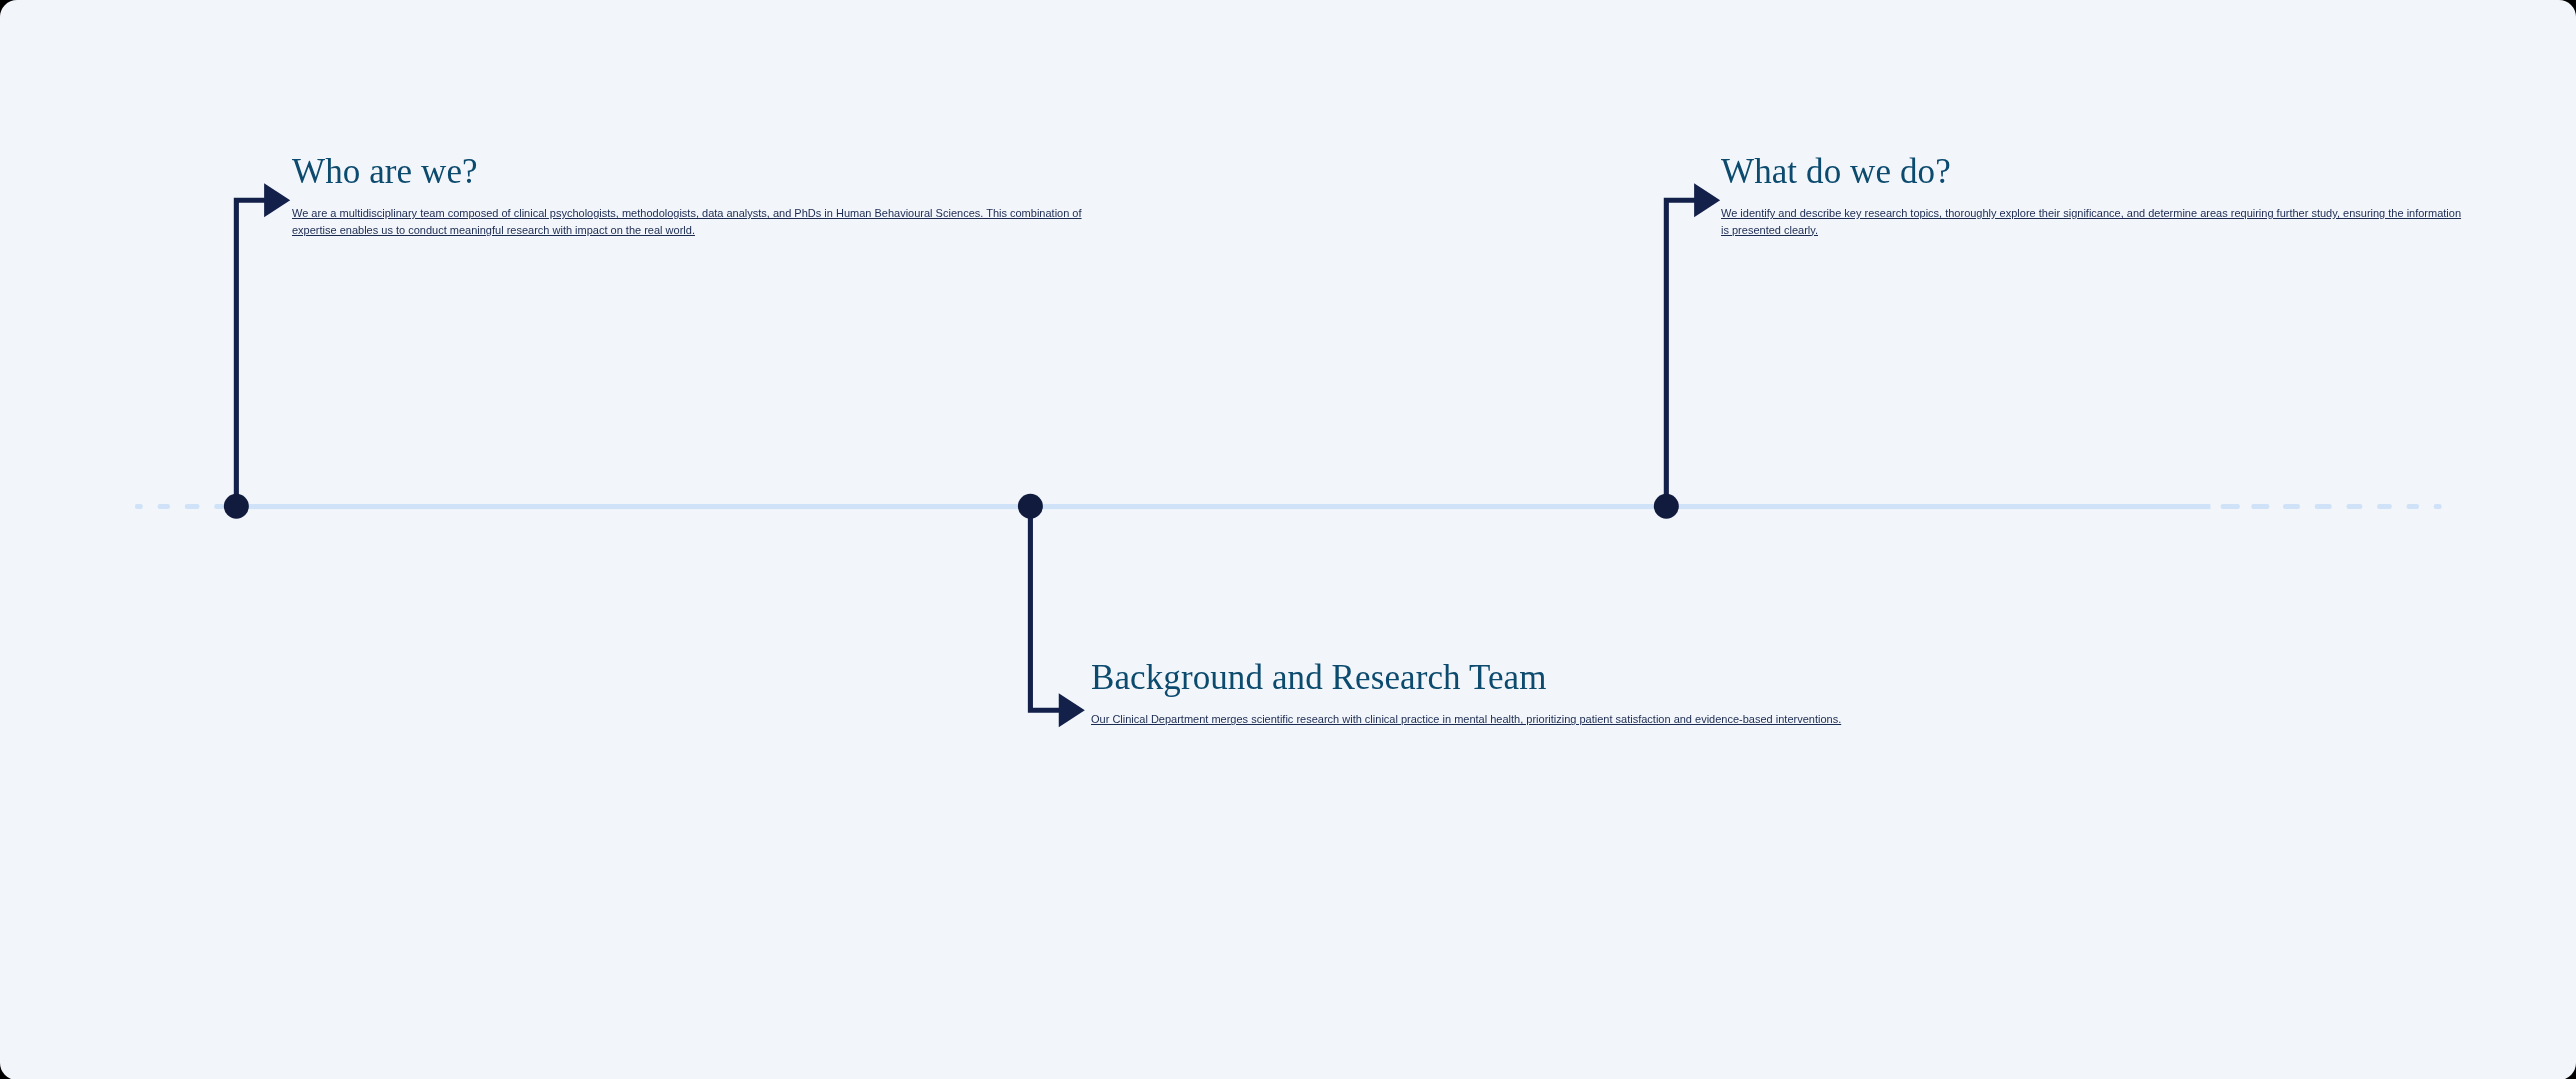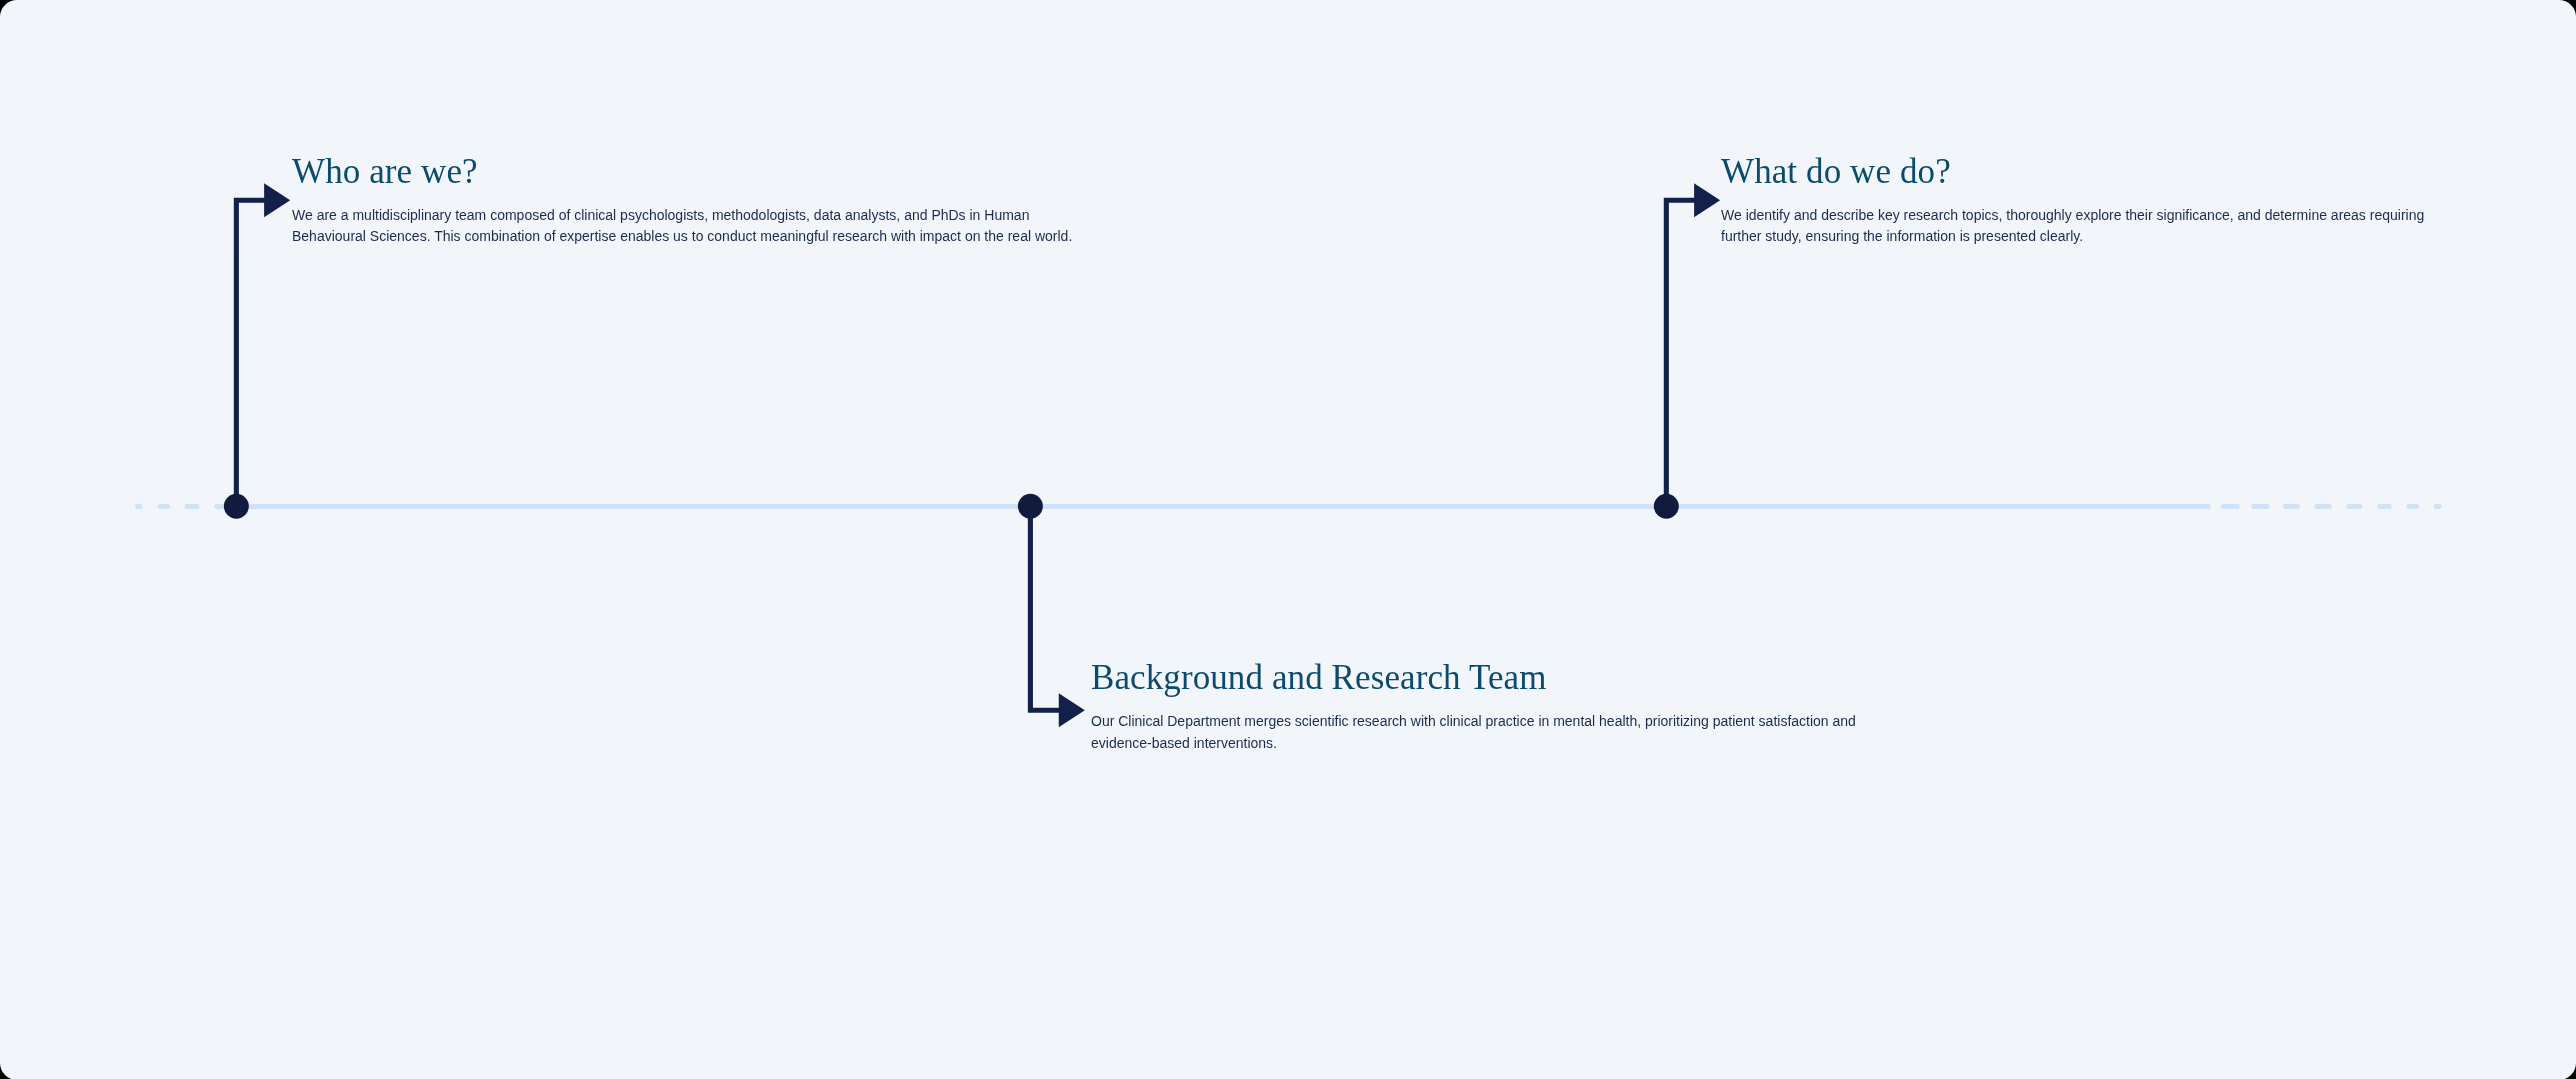--- a/index.html
+++ b/index.html
@@ -34,25 +34,26 @@
     font-size: 35px;
     line-height: 1.0;
     font-weight: 400;
     color: #0c4a6e;
     letter-spacing: 0.1px;
     white-space: nowrap;
     margin: 0;
   }
   .block-body {
     font-family: "Liberation Sans", "DejaVu Sans", sans-serif;
-    font-size: 14px;
+    font-size: 11px;
     line-height: 1.52;
     font-weight: 400;
     color: #1b2a50;
     margin: 0;
+    text-decoration: underline;
   }
 
   
   #block-who {
     left: 292px;
     top: 154px;
     width: 805px;
   }
   #block-who .block-body {
     margin-top: 16px;

